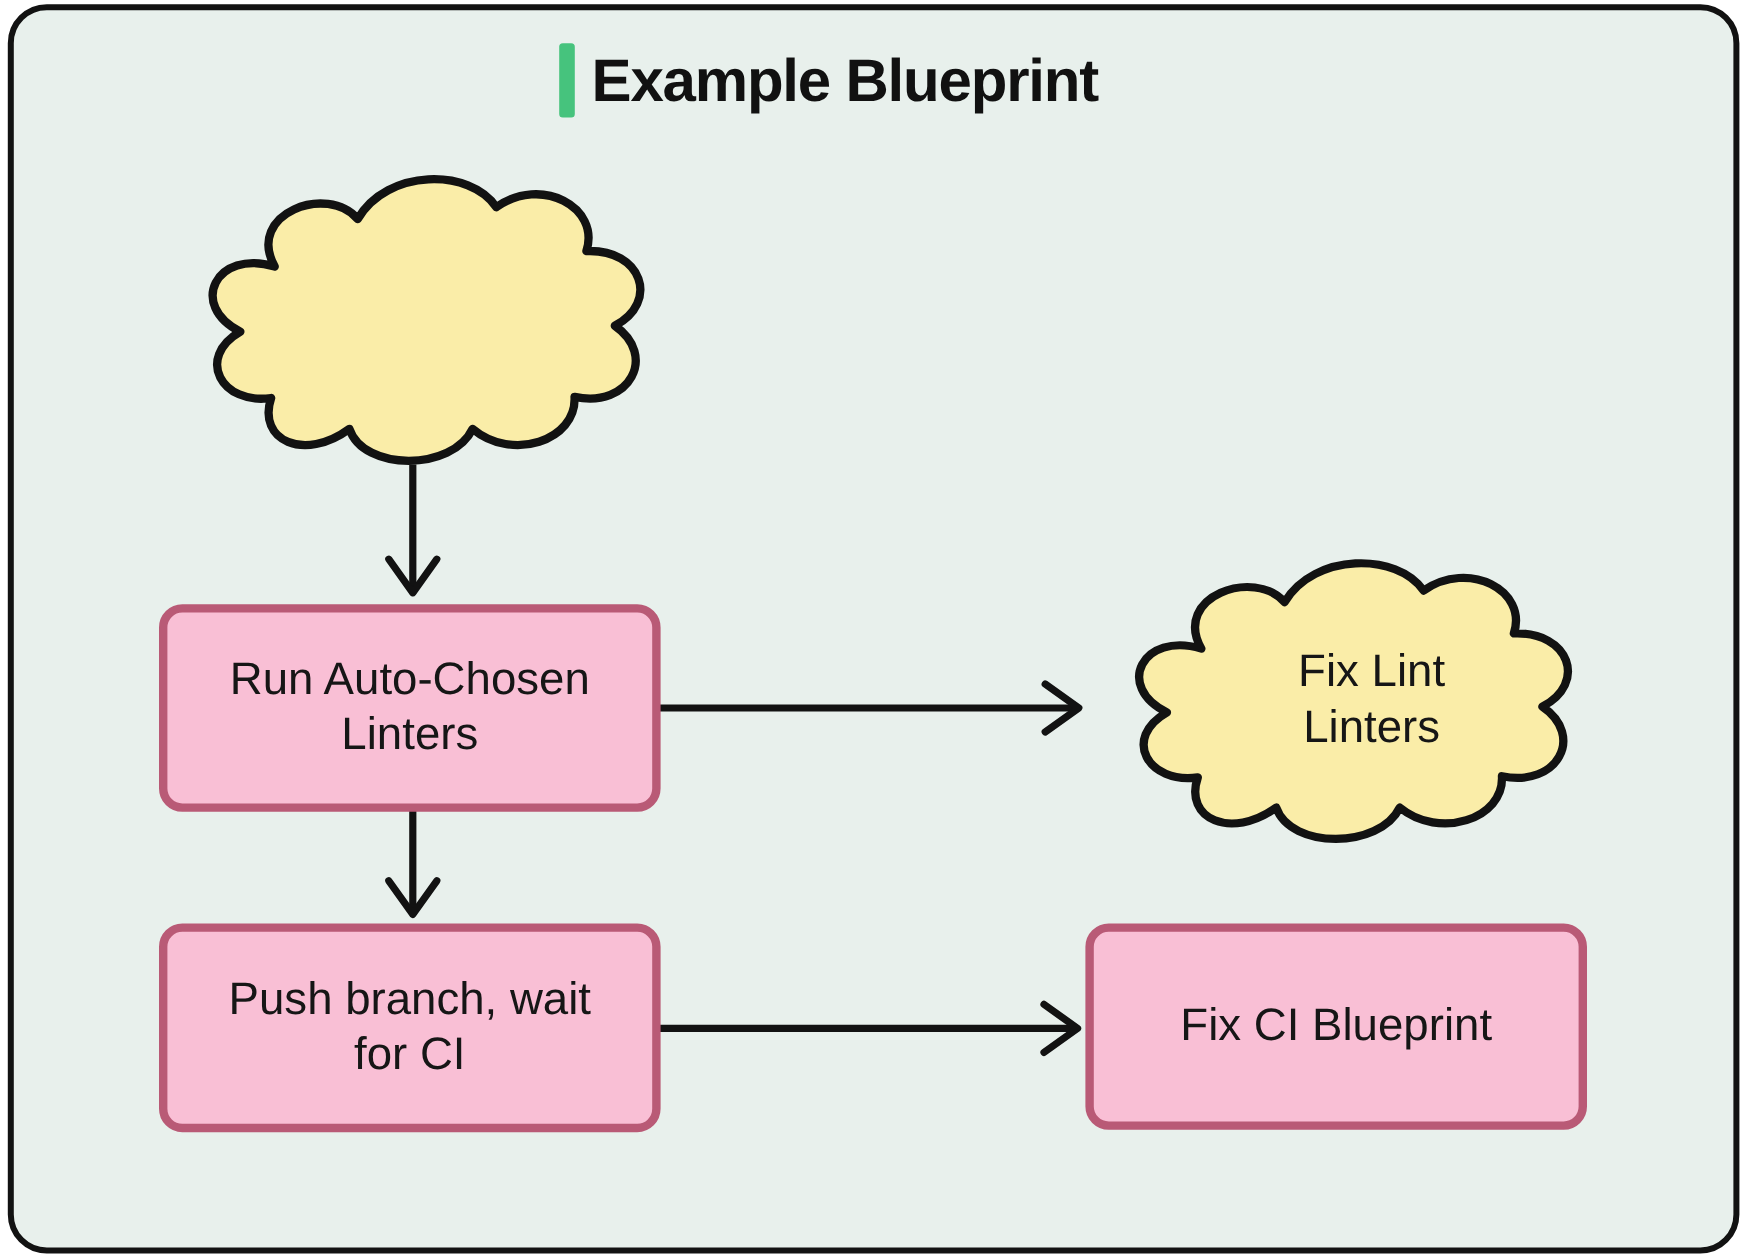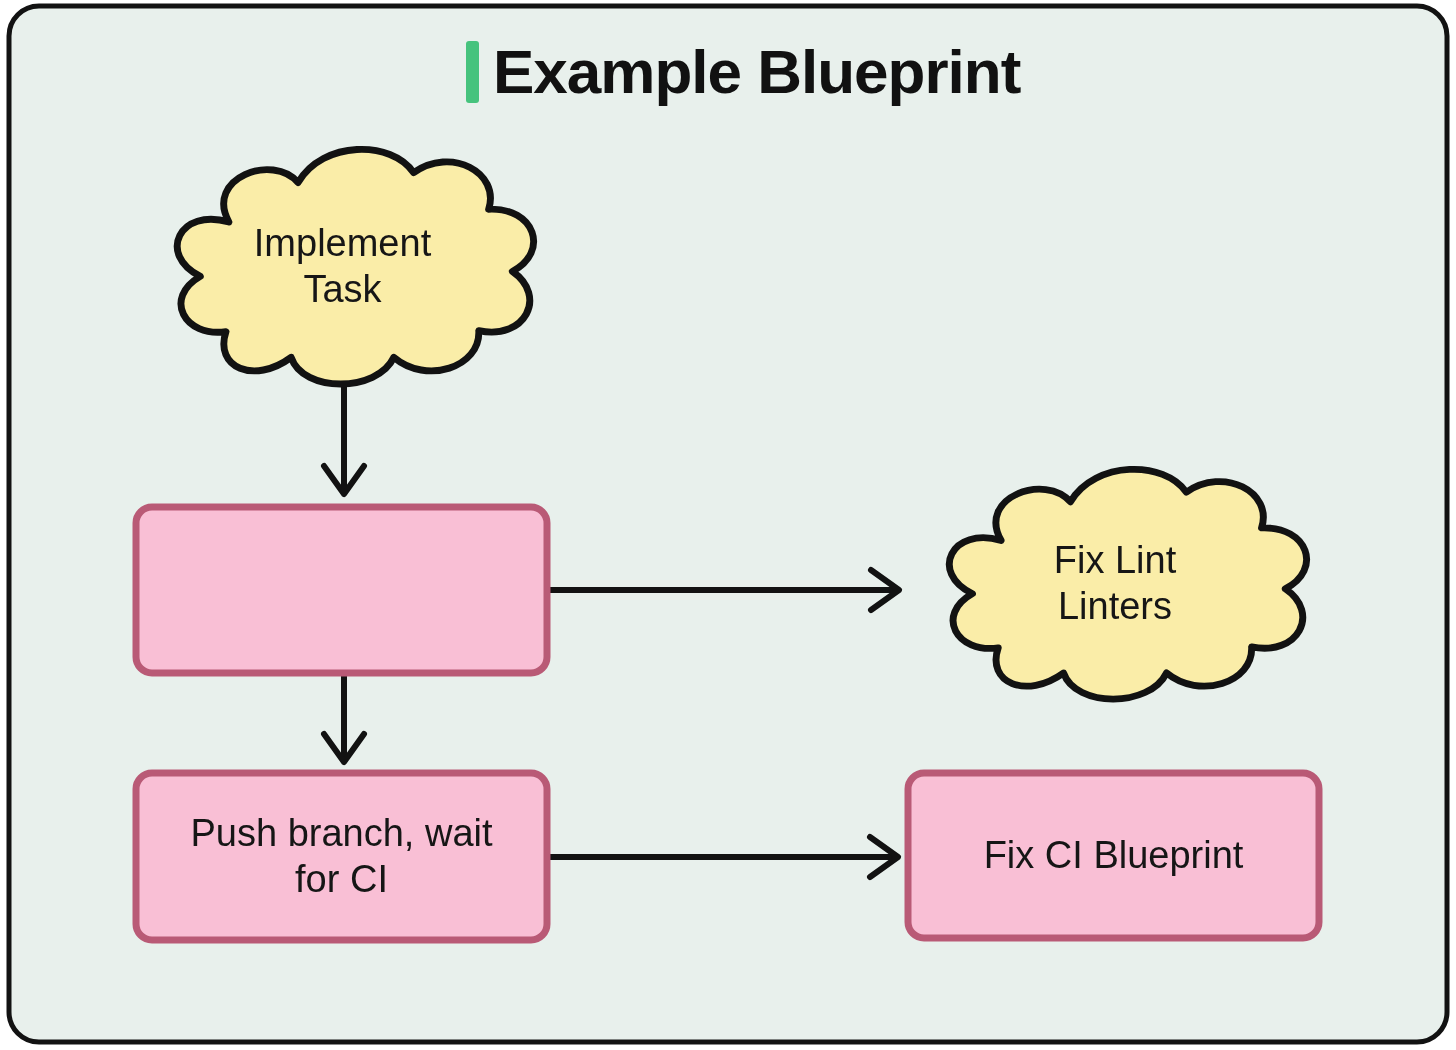--- a/index.html
+++ b/index.html
@@ -13,21 +13,21 @@
   .pink-rect{fill:var(--pink-fill);stroke:var(--pink-stroke);stroke-width:7;}
   .edge{stroke:var(--outline-color);stroke-width:6;marker-end:url(#arrowhead);}
   .edge-head{stroke:var(--outline-color);fill:none;}
   .label{
     position:absolute;display:flex;flex-direction:column;align-items:center;justify-content:center;
     text-align:center;font-size:38px;line-height:1.2;color:var(--text-color);
   }
   .label span{display:block;}
   .title{position:absolute;left:466px;top:36px;display:flex;align-items:center;gap:14px;}
   .title-bar{width:13px;height:62px;background:var(--accent-green);border-radius:3px;flex:0 0 auto;}
-  .title-text{font-size:62px;font-weight:700;letter-spacing:-1px;color:#111111;margin:0;white-space:nowrap;}
+  .title-text{font-size:50px;font-weight:700;letter-spacing:-1px;color:#111111;margin:0;white-space:nowrap;}
 </style>
 </head>
 <body>
 
 <div class="stage">
 
   <svg class="diagram" width="1456" height="1050" viewBox="0 0 1456 1050">
     <defs>
       <path id="cloud-shape" d="
         M 85,75
@@ -60,27 +60,27 @@
     <rect class="pink-rect" x="136" y="507" width="411" height="166" rx="16"></rect>
     <rect class="pink-rect" x="136" y="773" width="411" height="167" rx="16"></rect>
     <rect class="pink-rect" x="908" y="773" width="411" height="165" rx="16"></rect>
   </svg>
 
   <div class="title">
     <span class="title-bar"></span>
     <h1 class="title-text">Example Blueprint</h1>
   </div>
 
-  <div class="label" style="left:145px;top:148px;width:395px;height:237px;">
-    <span>Implement</span>
-    <span>Task</span>
+
+  <div class="label" style="left:136px;top:507px;width:411px;height:166px;">
+    <span>Run Auto-Chosen</span>
+    <span>Linters</span>
   </div>
 
-
-  <div class="label" style="left:917px;top:468px;width:396px;height:232px;">
+  <div class="label" style="left:945px;top:468px;width:396px;height:232px;">
     <span>Fix Lint</span>
     <span>Linters</span>
   </div>
 
   <div class="label" style="left:136px;top:773px;width:411px;height:167px;align-items:center;">
     <span>Push branch, wait</span>
     <span>for CI</span>
   </div>
 
   <div class="label" style="left:908px;top:773px;width:411px;height:165px;">

